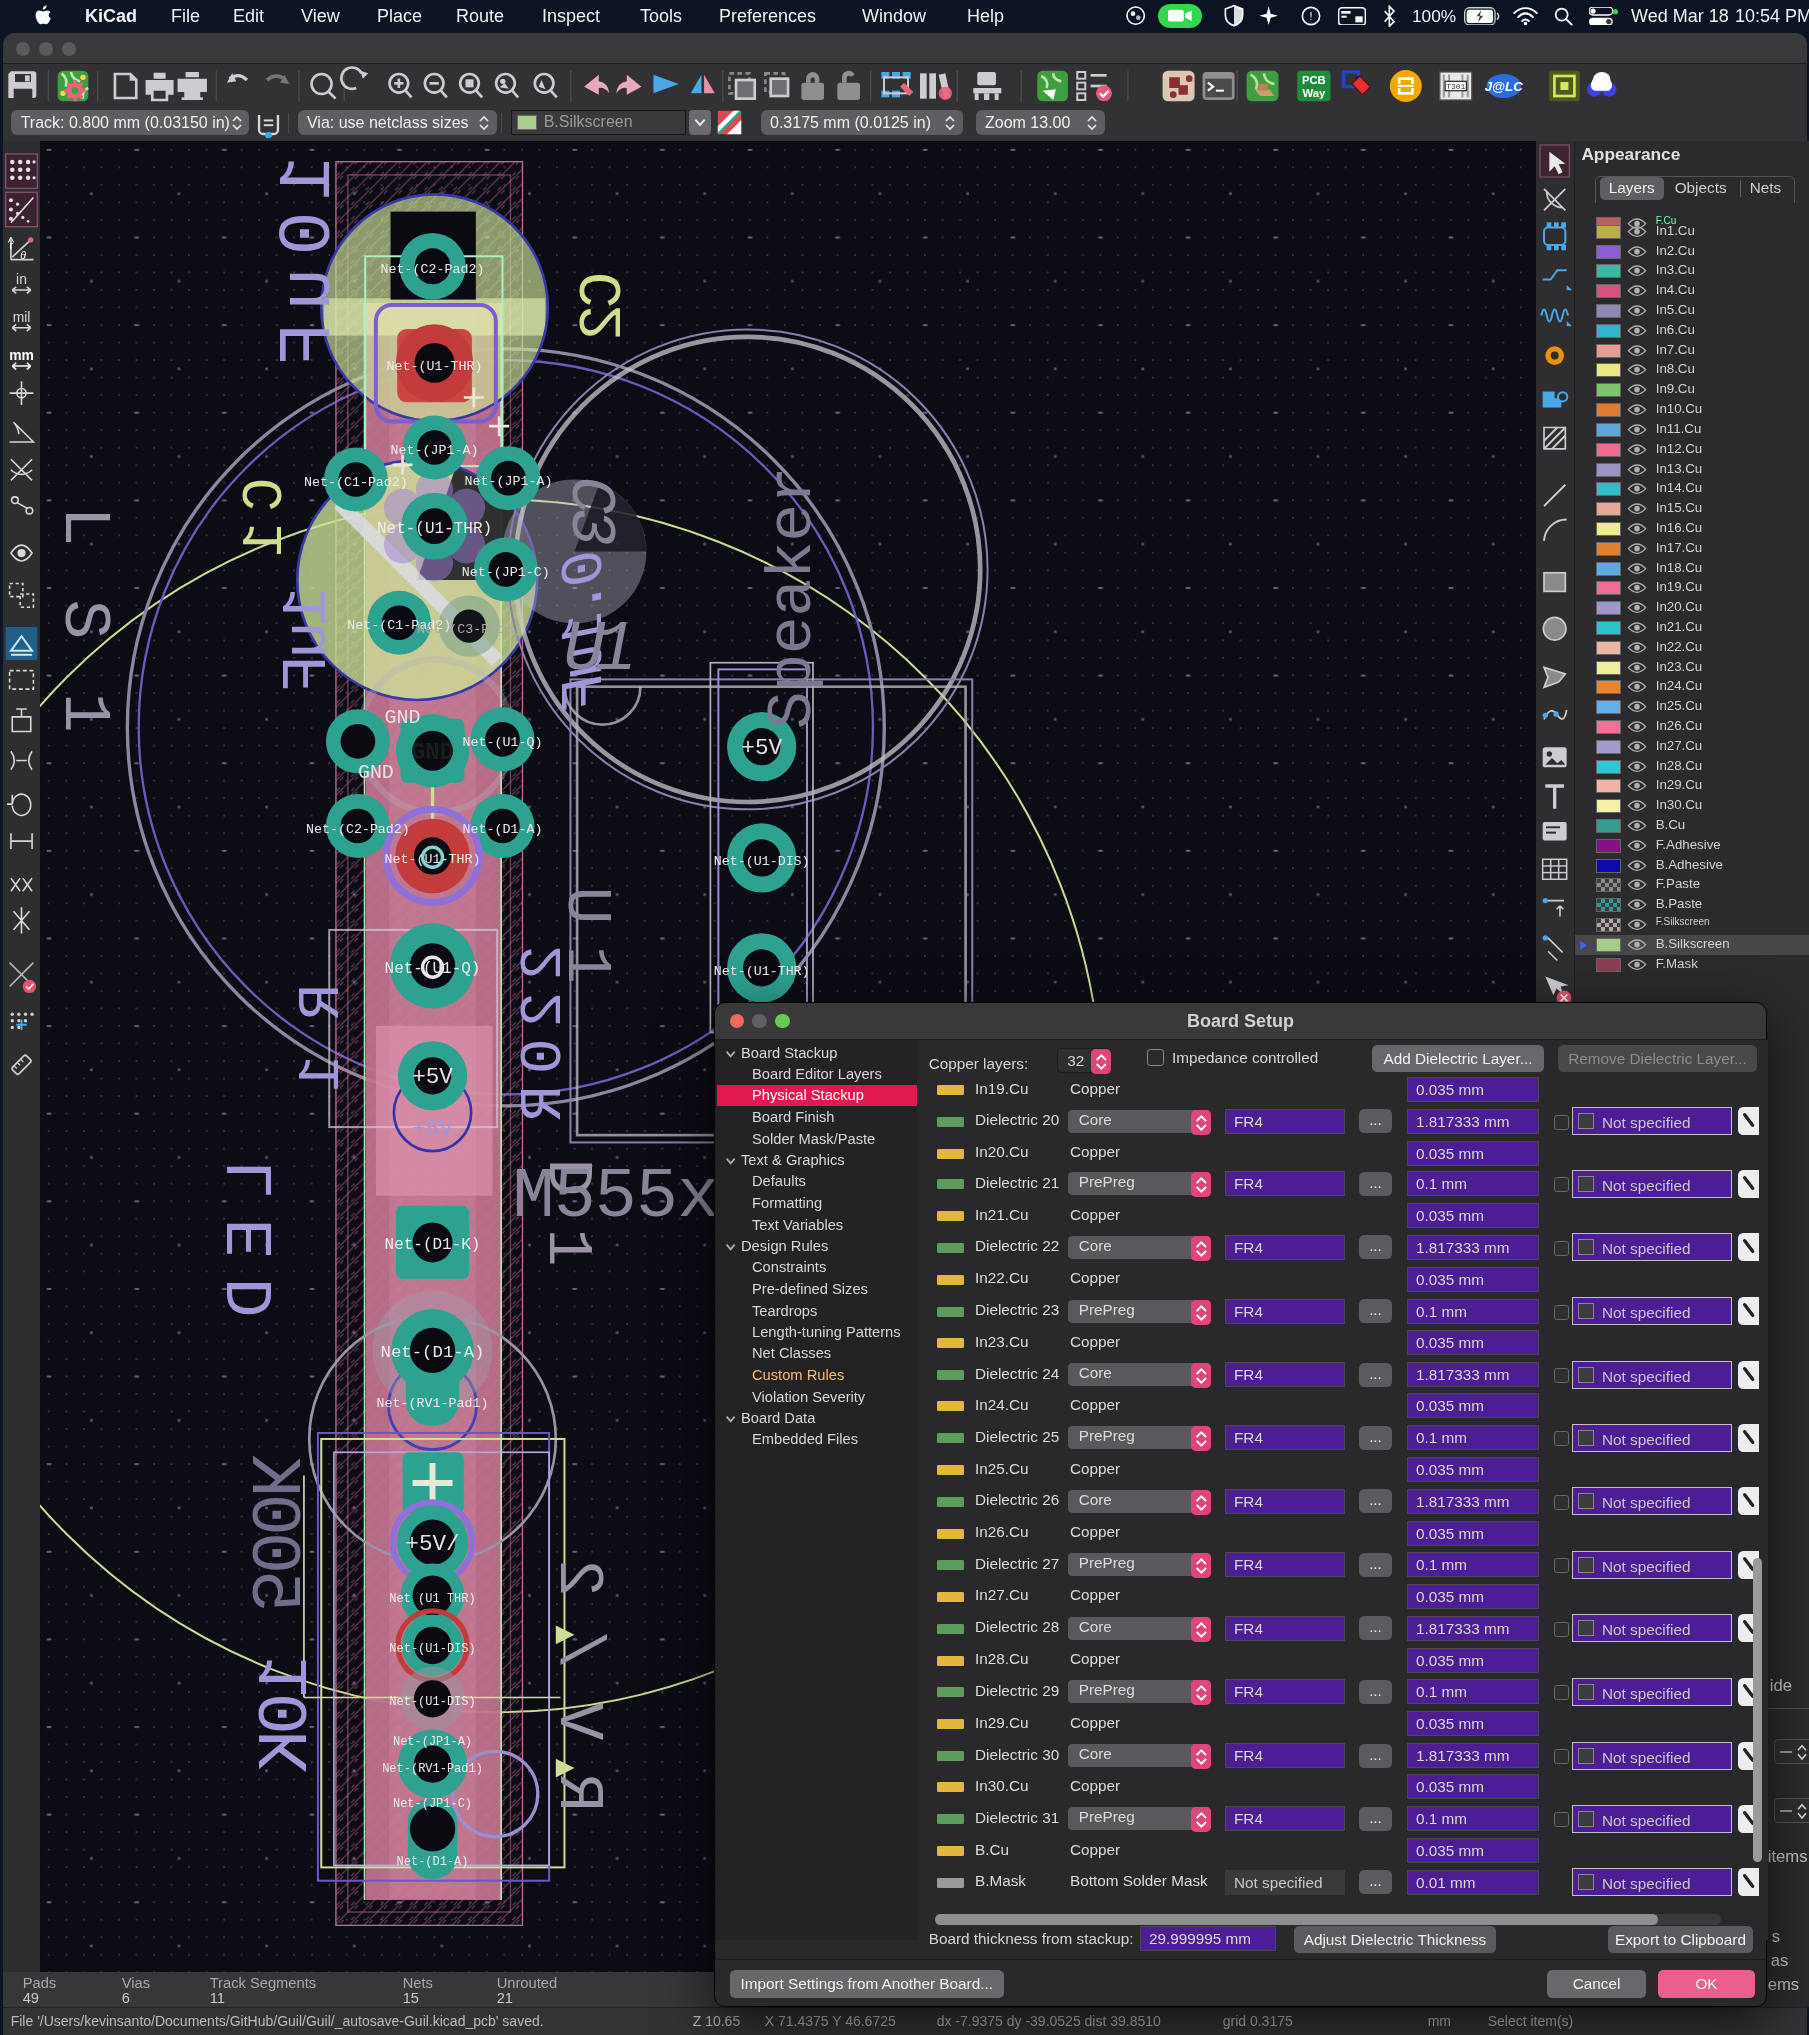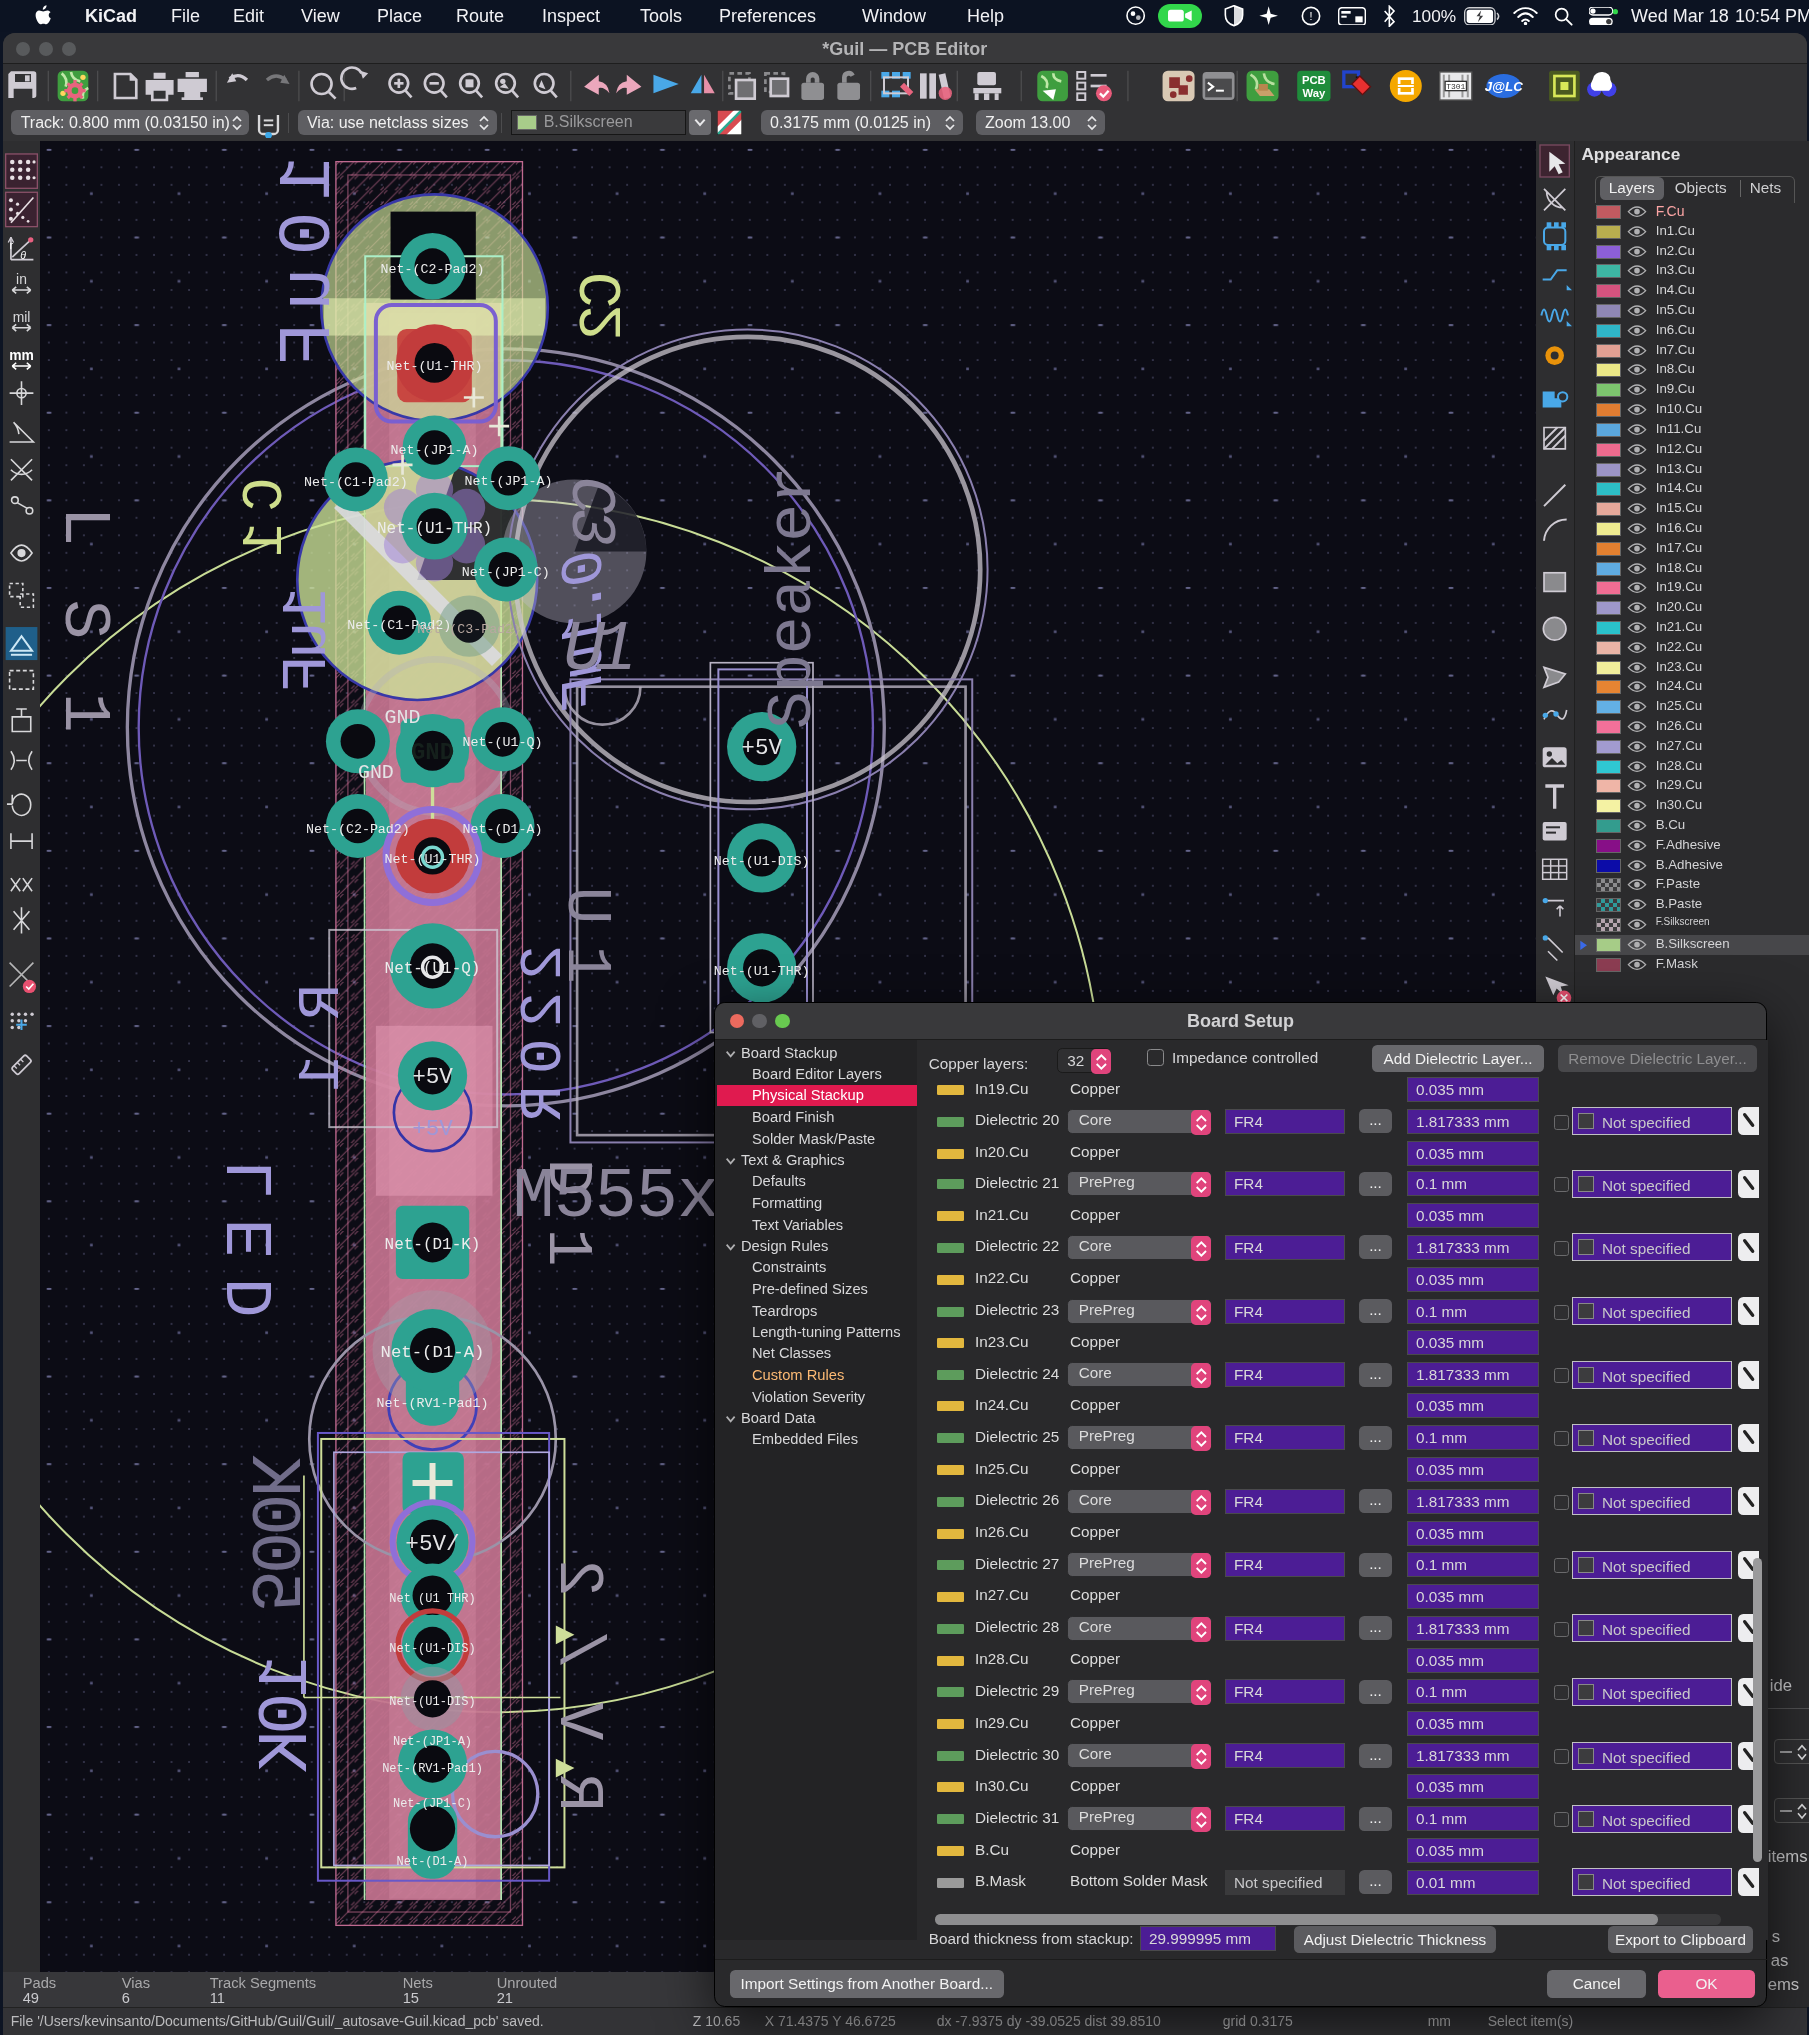--- a/index.html
+++ b/index.html
@@ -116,21 +116,20 @@
     <circle cx="40" cy="7" r="4" fill="#32d74b"></circle>
   </svg>
   <div class="mi" style="left:1631px;">Wed Mar 18</div>
   <div class="mi" style="left:1735px;">10:54 PM</div>
 </div>
 <div id="win">
   <div id="titlebar">
     <div class="tl" style="left:13.3px"></div>
     <div class="tl" style="left:36px"></div>
     <div class="tl" style="left:59px"></div>
-    <div class="title">*Guil — PCB Editor</div>
   </div>
   <div id="toolbar">
   <svg width="1804" height="44" viewBox="0 0 2707 66">
     <g stroke="#4c4c4e" stroke-width="2">
       <line x1="68" y1="10" x2="68" y2="56"></line>
           <line x1="142" y1="10" x2="142" y2="56"></line>
       <line x1="320" y1="10" x2="320" y2="56"></line>
           <line x1="444" y1="10" x2="444" y2="56"></line>
       <line x1="512" y1="10" x2="512" y2="56"></line>
           <line x1="852" y1="10" x2="852" y2="56"></line>
@@ -776,21 +775,21 @@
     </svg>
     </div>
     <div id="apanel">
       <div class="abs" style="left:6.7px;top:2.7px;font-size:17.3px;font-weight:bold;color:#e0e0e2;">Appearance</div>
       <div class="abs" style="left:20px;top:35px;width:200px;height:27px;border:0.7px solid #555;border-bottom:none;border-radius:5.3px 5.3px 0 0;background:#2b2b2d;"></div>
       <div class="abs" style="left:25px;top:36px;width:64px;height:22.7px;background:#5f5f63;border-radius:5.3px;color:#f0f0f0;font-size:15.3px;text-align:center;line-height:22.7px;">Layers</div>
       <div class="abs" style="left:100px;top:38px;font-size:15.3px;color:#d0d0d2;">Objects</div>
       <div class="abs" style="left:175px;top:38px;font-size:15.3px;color:#d0d0d2;">Nets</div>
       <div class="abs" style="left:165px;top:39px;width:0.7px;height:17.3px;background:#666;"></div>
       <div id="layerrows" class="abs" style="left:0;top:61px;width:235px;">
-          <div class="abs" style="left:0;top:0px;width:235px;height:20px;font-size:14px;color:#fca5a5;">
+          <div class="abs" style="left:0;top:12px;width:235px;height:20px;font-size:10px;color:#86efac;">
             <span class="abs" style="left:21.3px;top:2.7px;width:25px;height:14.7px;border:0.7px solid #666;background:#c25a60;"></span>
             <svg class="abs" style="left:52px;top:3.3px" width="20" height="13.3" viewBox="0 0 30 20">
               <path d="M2 10 Q15 -4 28 10 Q15 24 2 10 Z" fill="none" stroke="#b0b0b2" stroke-width="2"></path>
               <circle cx="15" cy="10" r="4.2" fill="#b0b0b2"></circle>
             </svg>
             <span class="abs" style="left:81px;top:1.3px;">F.Cu</span>
           </div>
 <div class="abs" style="left:0;top:20px;width:235px;height:20px;font-size:13.3px;color:#d4d4d6;">
             <span class="abs" style="left:21.3px;top:2.7px;width:25px;height:14.7px;border:0.7px solid #666;background:#b8ae4e;"></span>
             <svg class="abs" style="left:52px;top:3.3px" width="20" height="13.3" viewBox="0 0 30 20">

